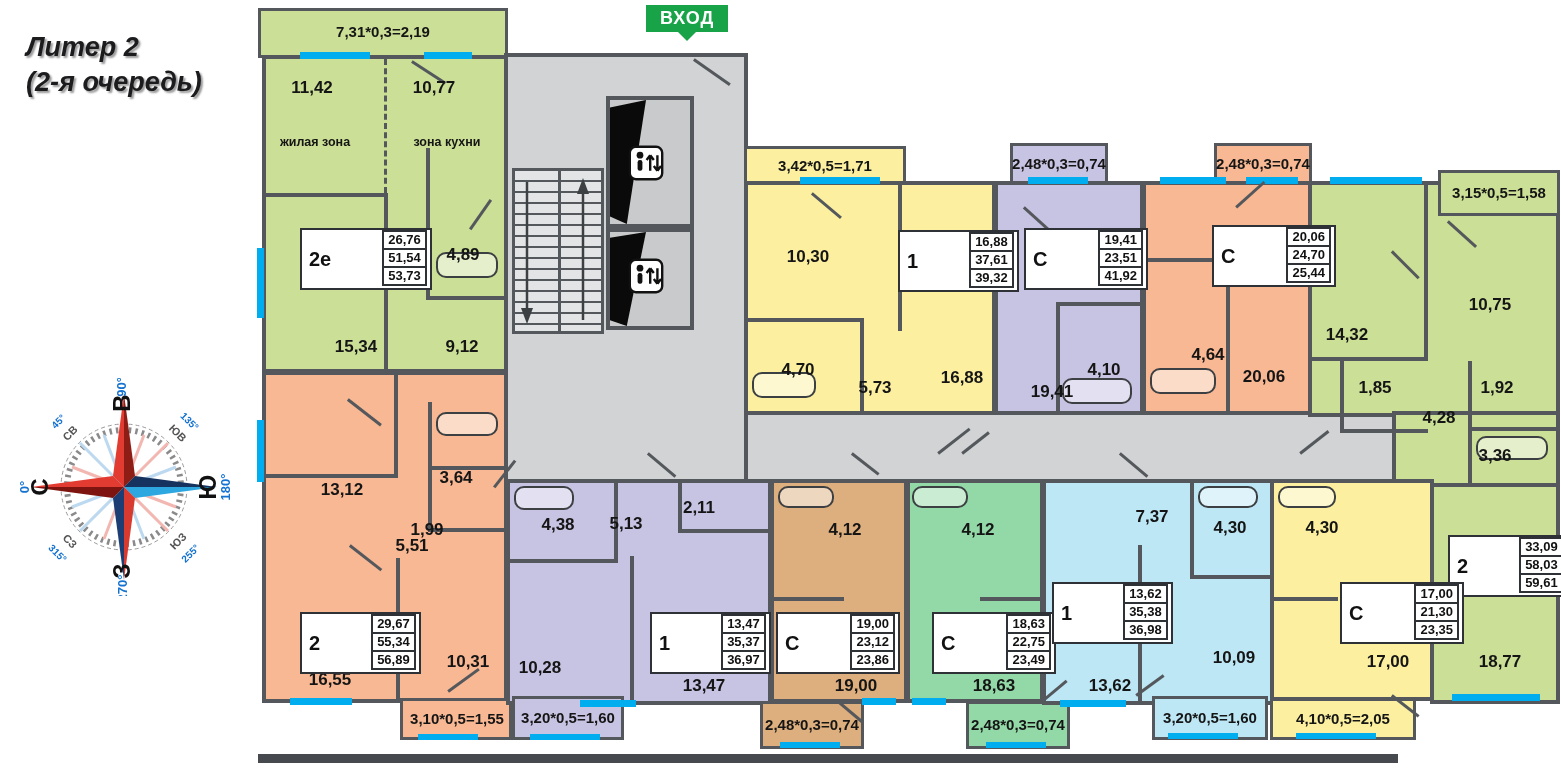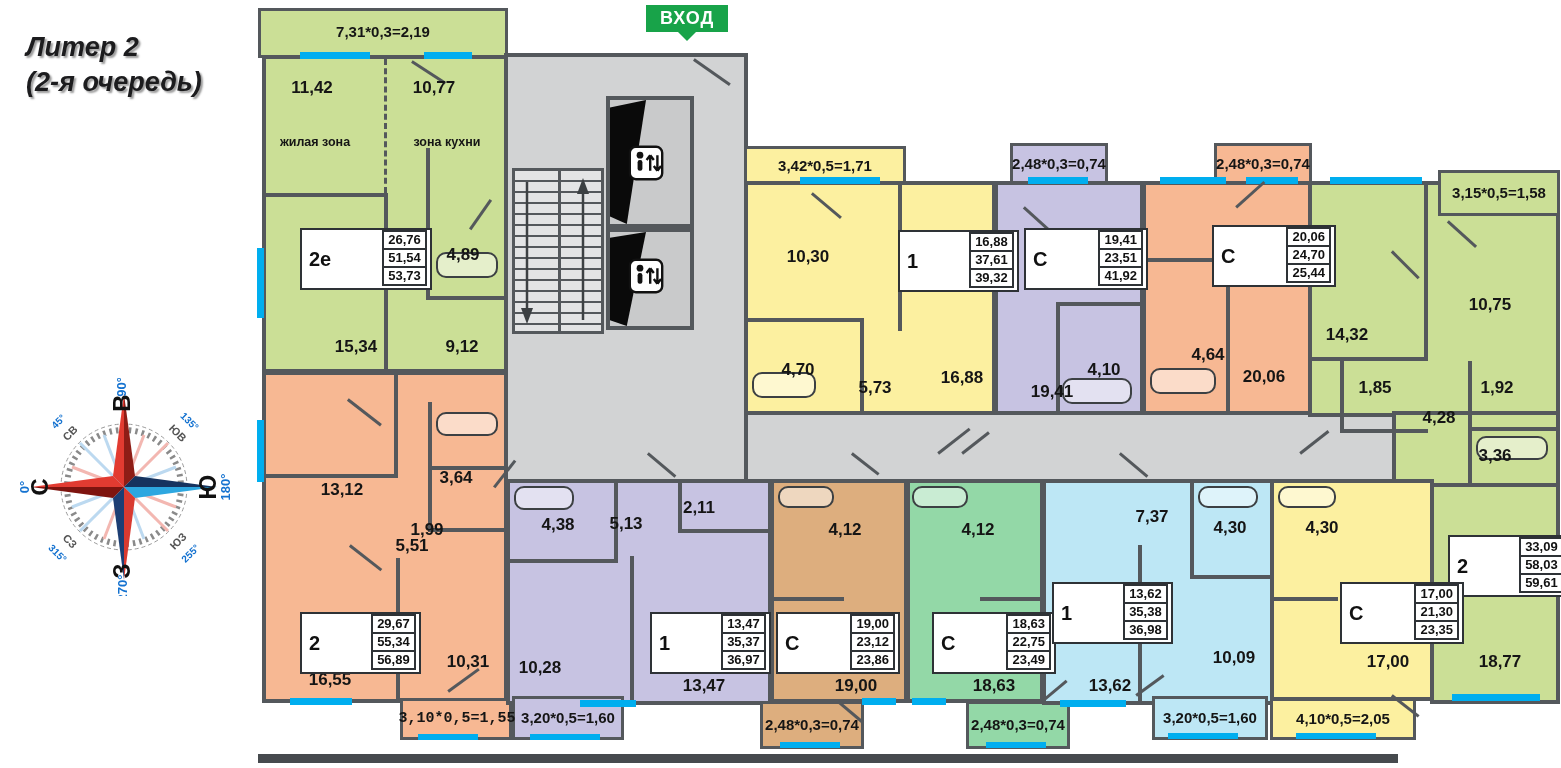--- a/index.html
+++ b/index.html
@@ -263,21 +263,21 @@
       <rect x="8" y="12.5" width="4" height="9" rx="1.8" fill="#111"></rect>
     <path d="M18.5 21.5 V8.5 M18.5 8.5 l-3 4 M18.5 8.5 l3 4" stroke="#111" stroke-width="2" fill="none"></path>
     <path d="M24.5 8.5 V21.5 M24.5 21.5 l-3 -4 M24.5 21.5 l3 -4" stroke="#111" stroke-width="2" fill="none"></path>
   </svg>
 
   <div class="blab" style="left:383px;top:31px;">7,31*0,3=2,19</div>
   <div class="blab" style="left:825px;top:165px;">3,42*0,5=1,71</div>
   <div class="blab" style="left:1059px;top:163px;">2,48*0,3=0,74</div>
   <div class="blab" style="left:1263px;top:163px;">2,48*0,3=0,74</div>
   <div class="blab" style="left:1499px;top:192px;">3,15*0,5=1,58</div>
-  <div class="blab" style="left:457px;top:718px;font-family:Liberation Mono, monospace;">3,10*0,5=1,55</div>
+  <div class="blab" style="left:457px;top:718px;">3,10*0,5=1,55</div>
   <div class="blab" style="left:568px;top:717px;">3,20*0,5=1,60</div>
   <div class="blab" style="left:812px;top:724px;">2,48*0,3=0,74</div>
   <div class="blab" style="left:1018px;top:724px;">2,48*0,3=0,74</div>
   <div class="blab" style="left:1210px;top:717px;">3,20*0,5=1,60</div>
   <div class="blab" style="left:1343px;top:718px;">4,10*0,5=2,05</div>
 
   <div class="room" style="left:312px;top:88px;">11,42</div>
   <div class="zone" style="left:315px;top:142px;">жилая зона</div>
   <div class="room" style="left:434px;top:88px;">10,77</div>
   <div class="zone" style="left:447px;top:142px;">зона кухни</div>

